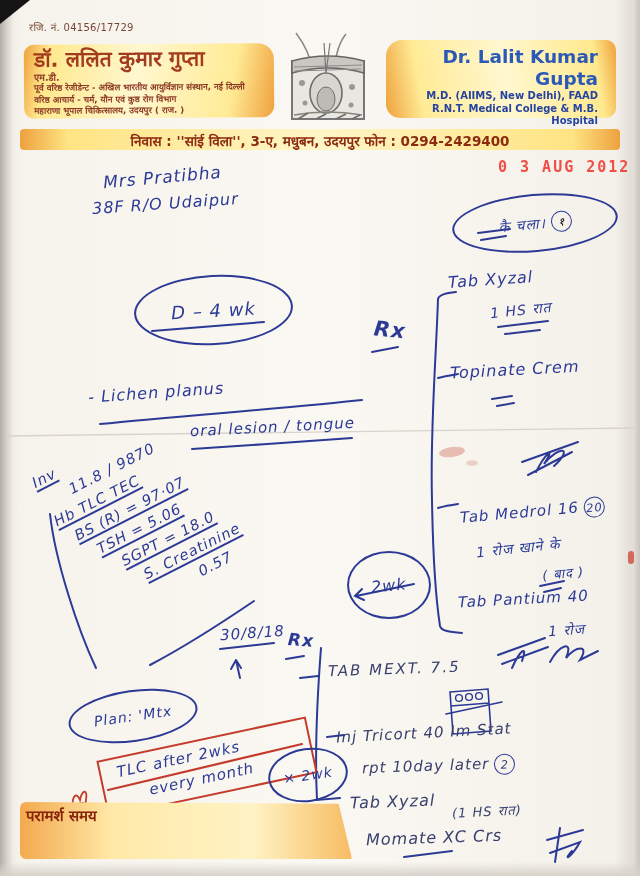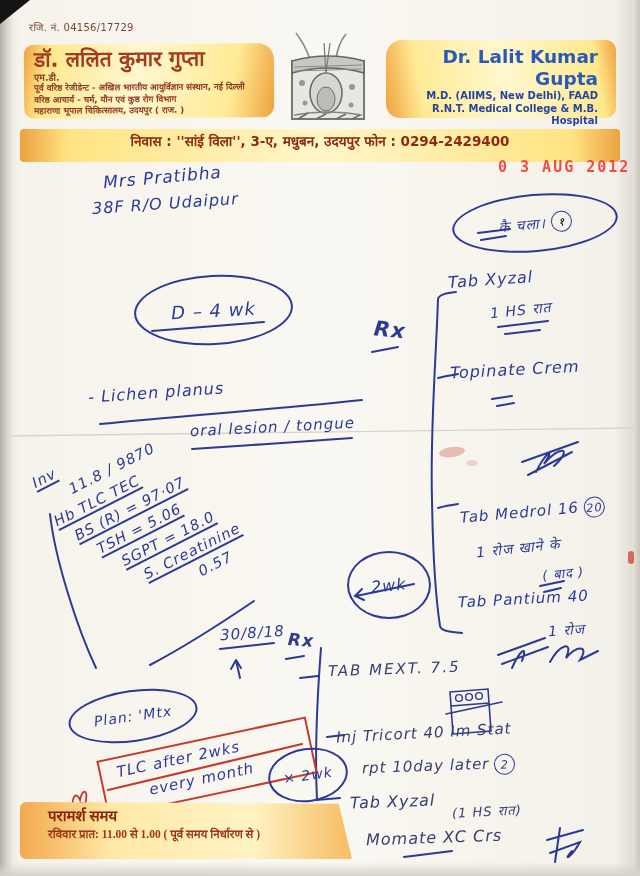--- a/index.html
+++ b/index.html
@@ -18,30 +18,30 @@
     background:linear-gradient(100deg,#efa13c 0%,#ffe98e 10%,#fff7cf 45%,#ffeb96 82%,#efa13c 100%);
     padding:3px 8px 0 10px;box-sizing:border-box;transform:rotate(-.4deg);}
   .dr-hi{font-size:21px;font-weight:bold;color:#a33c1e;line-height:24px;}
   .md-hi{font-size:9.5px;font-weight:bold;color:#8c3a24;line-height:11px;}
   .ln-hi{font-size:8.6px;color:#8c3a24;line-height:11.5px;font-weight:bold;}
   .box-right{left:386px;top:40px;width:230px;height:78px;border-radius:16px 10px 10px 14px;
     background:linear-gradient(260deg,#efa13c 0%,#ffe98e 10%,#fff7cf 48%,#ffeb96 84%,#efa13c 100%);
     padding:6px 18px 0 6px;box-sizing:border-box;text-align:right;}
   .dr-en{font-size:18.5px;font-weight:bold;color:#2b59b8;line-height:22px;}
   .ln-en{font-size:10px;font-weight:bold;color:#26439e;line-height:12.5px;}
-  .addr{left:20px;top:129px;width:600px;height:33px;border-radius:4px;
+  .addr{left:20px;top:129px;width:600px;height:21px;border-radius:4px;
     background:linear-gradient(90deg,#eda13f,#ffe483 8%,#fff6c8 50%,#ffe483 92%,#eda13f);
     text-align:center;font-size:13.5px;font-weight:bold;color:#8c2a10;line-height:25px;}
   .stamp{left:498px;top:158px;font-family:"DejaVu Sans Mono","Liberation Mono",monospace;
     font-size:15px;font-weight:bold;color:#f0453c;letter-spacing:2px;opacity:.95;}
   
   .footer{left:20px;top:802px;width:332px;height:57px;border-radius:6px 2px 2px 6px;
     clip-path:polygon(0 0,96% 3%,100% 100%,0 100%);
     background:linear-gradient(90deg,#f3a94e,#ffe9a8 28%,#fff3c4 70%,#f7bc62);
-    padding:5px 0 0 28px;box-sizing:border-box;font-family:Liberation Serif, serif;}
+    padding:5px 0 0 6px;box-sizing:border-box;}
   .f-title{font-size:15px;font-weight:bold;color:#8a2408;line-height:19px;}
   .f-ln{font-size:11.5px;font-weight:bold;color:#9c3716;line-height:16px;}
   
   .hw{position:absolute;font-style:italic;color:#2c3a96;white-space:nowrap;letter-spacing:1px;}
   .ink2{color:#39406e;}
   .u{text-decoration:underline;text-decoration-thickness:1.5px;text-underline-offset:3px;}
   .ell{position:absolute;border:2px solid #2c3a96;border-radius:50%;display:flex;align-items:center;justify-content:center;}
   .cnum{display:inline-flex;align-items:center;justify-content:center;border:1.8px solid #2c3a96;border-radius:50%;
     min-width:19px;height:19px;font-size:11.5px;margin-left:5px;font-style:italic;}
   .redbox{position:absolute;border:2.5px solid #c43b2c;transform:rotate(-12deg);}
@@ -227,16 +227,15 @@
   <div class="hw ink2" style="left:362px;top:756px;font-size:15px;transform:rotate(-2deg)">
     <span>rpt 10day later</span><span class="cnum">2</span>
   </div>
 
   <div class="hw ink2" style="left:350px;top:792px;font-size:16px;transform:rotate(-2deg)">Tab Xyzal</div>
   <div class="hw ink2" style="left:452px;top:802px;font-size:13px;transform:rotate(-3deg)">(1 HS रात)</div>
   <div class="hw ink2" style="left:366px;top:828px;font-size:16px;transform:rotate(-2deg)">Momate  XC  Crs</div>
 
   <div class="abs footer">
     <div class="f-title">परामर्श समय</div>
-    <div class="f-ln">रविवार प्रात: 11.00 से 1.00 ( पूर्व समय निर्धारण से )</div>
   </div>
 
 </div>
 
 </body></html>

